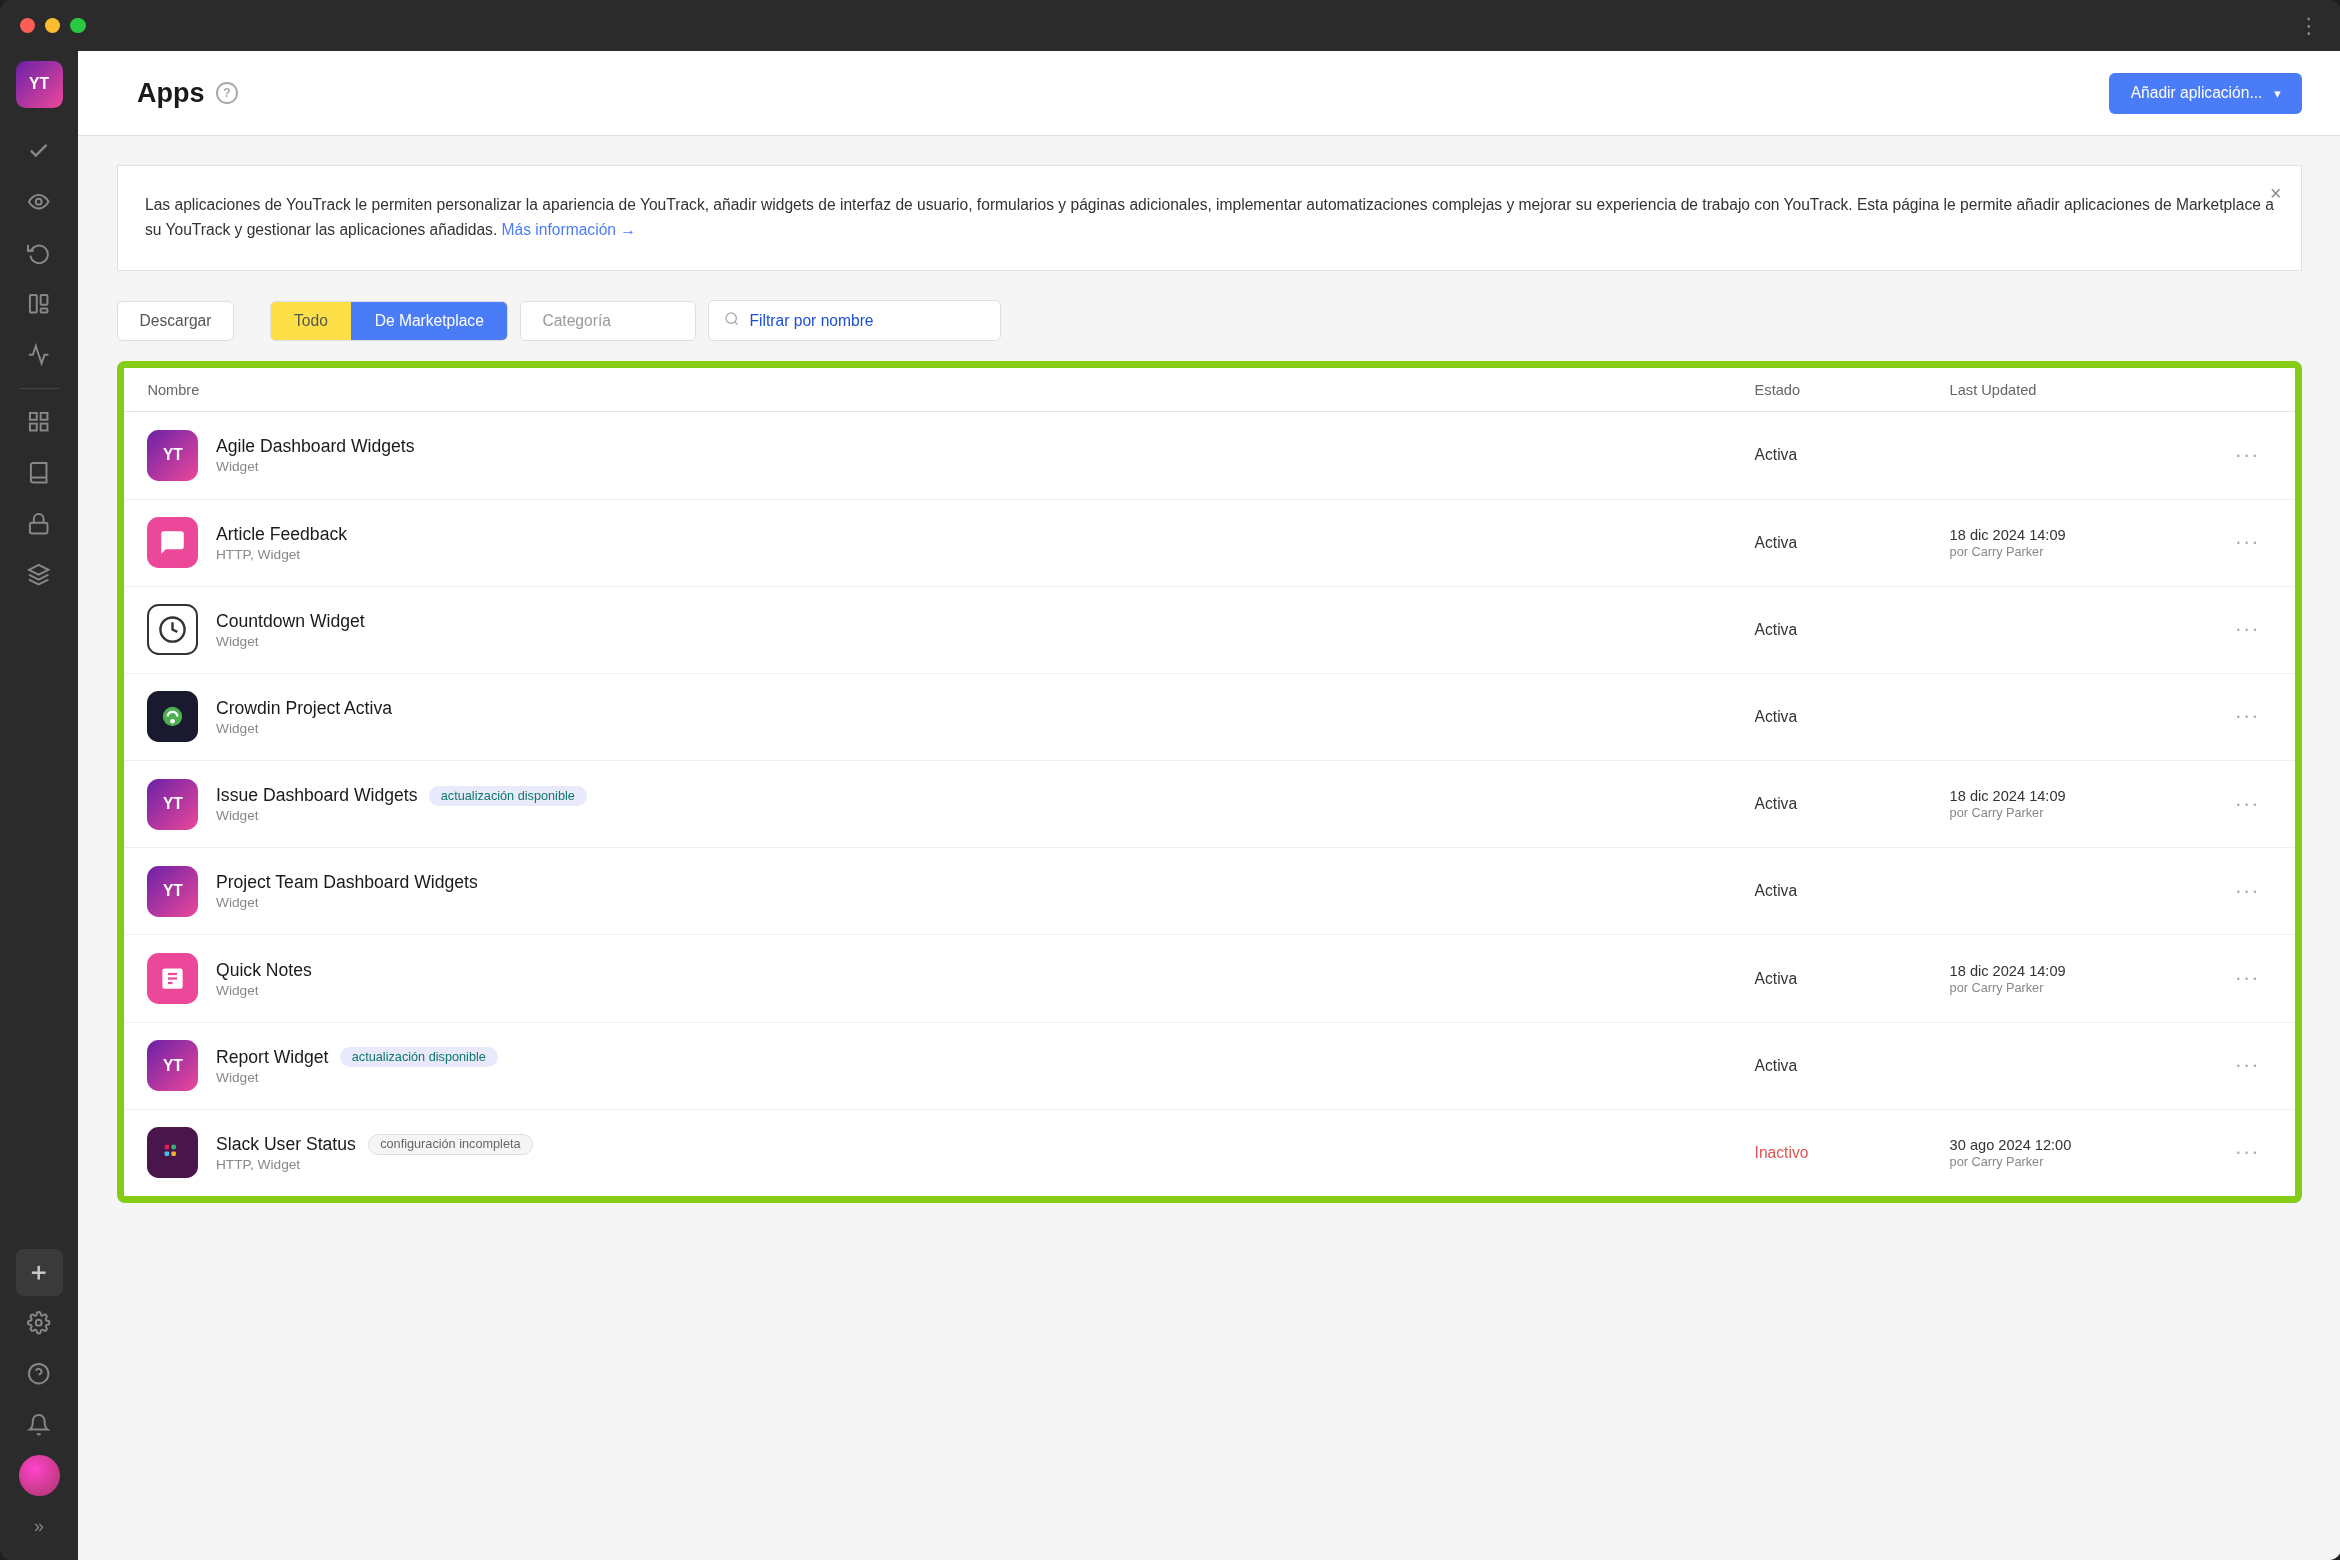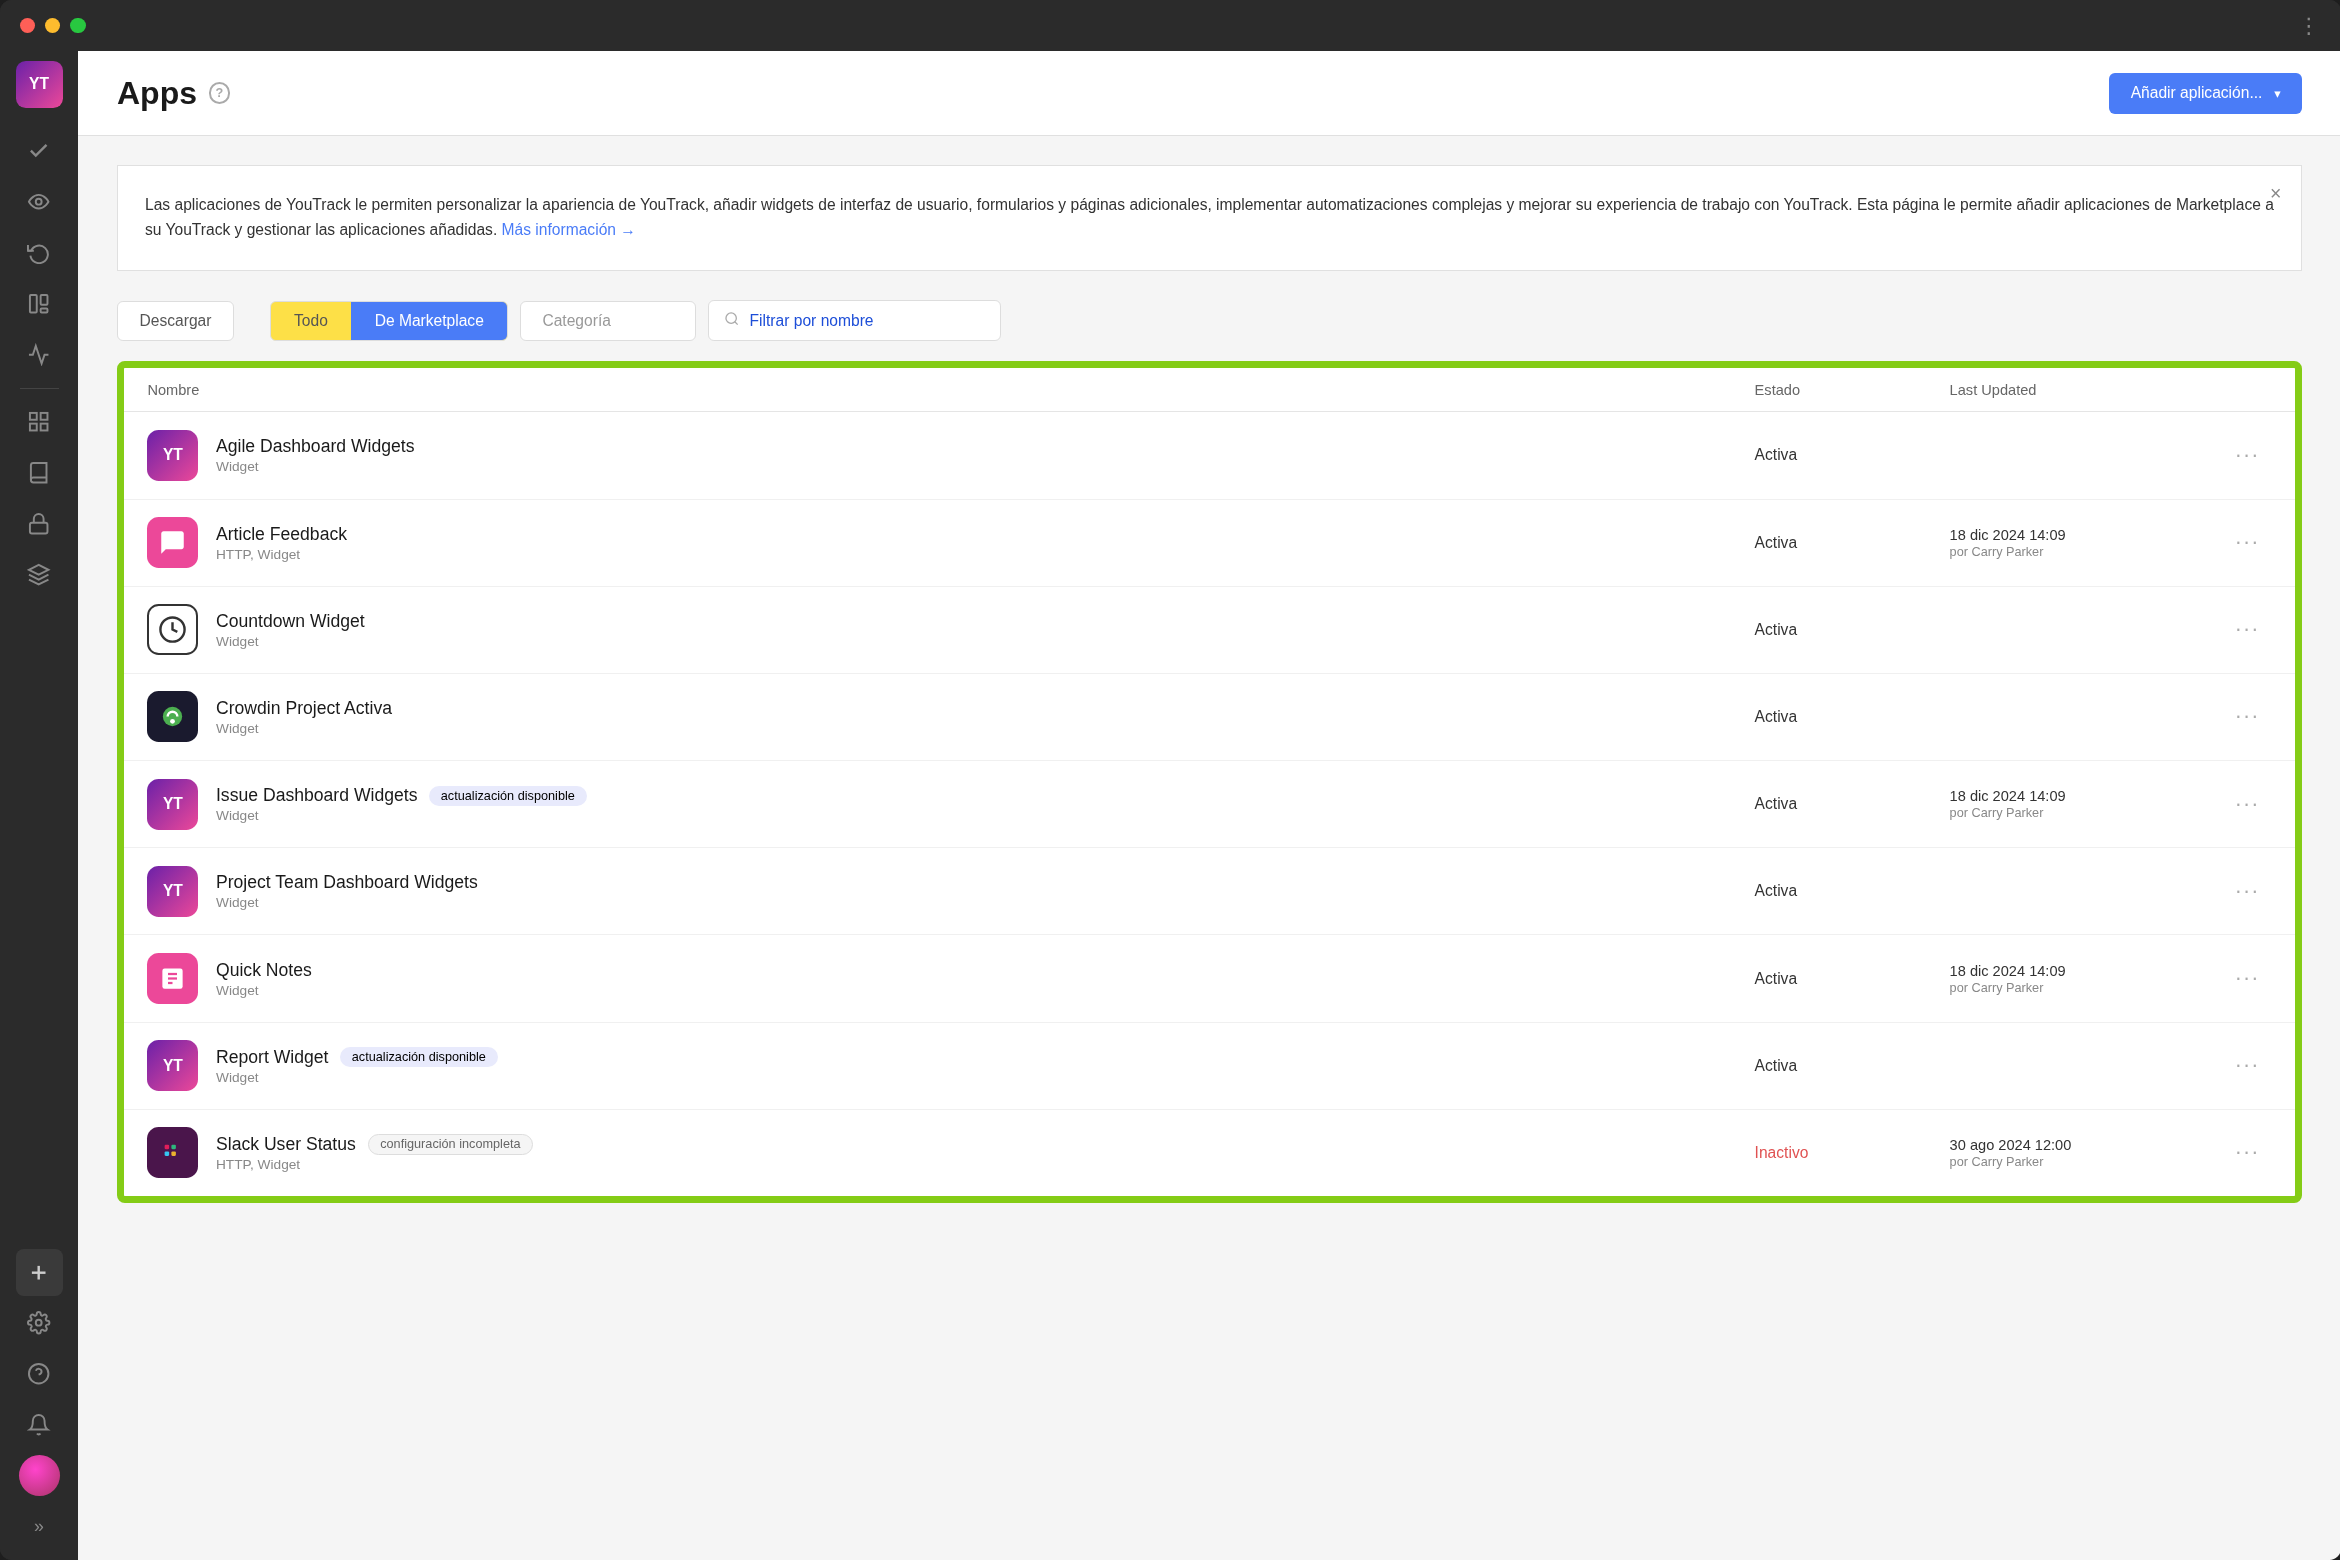--- a/index.html
+++ b/index.html
@@ -140,23 +140,24 @@
       flex-shrink: 0;
     }
 
     .page-title-area {
       display: flex;
       align-items: center;
       gap: 11.7px;
     }
 
     .page-title {
-      font-size: 32px;
+      font-size: 27px;
       font-weight: 600;
       color: #1a1a1a;
+      margin-left: 20px;
     }
 
     .help-icon {
       width: 21.5px;
       height: 21.5px;
       border-radius: 50%;
       border: 2px solid #aaa;
       color: #aaa;
       font-size: 12.7px;
       display: flex;
@@ -368,21 +369,21 @@
     }
     .app-type {
       font-size: 13.7px;
       color: #888;
       margin-top: 2px;
     }
 
     .badge-update {
       display: inline-block;
       background: #e8eafc;
-      color: #000000;
+      color: #0f766e;
       border-radius: 11.7px;
       padding: 2.9px 11.7px;
       font-size: 12.7px;
       margin-left: 11.7px;
     }
 
     .badge-incomplete {
       display: inline-block;
       background: #f5f5f5;
       color: #666;

